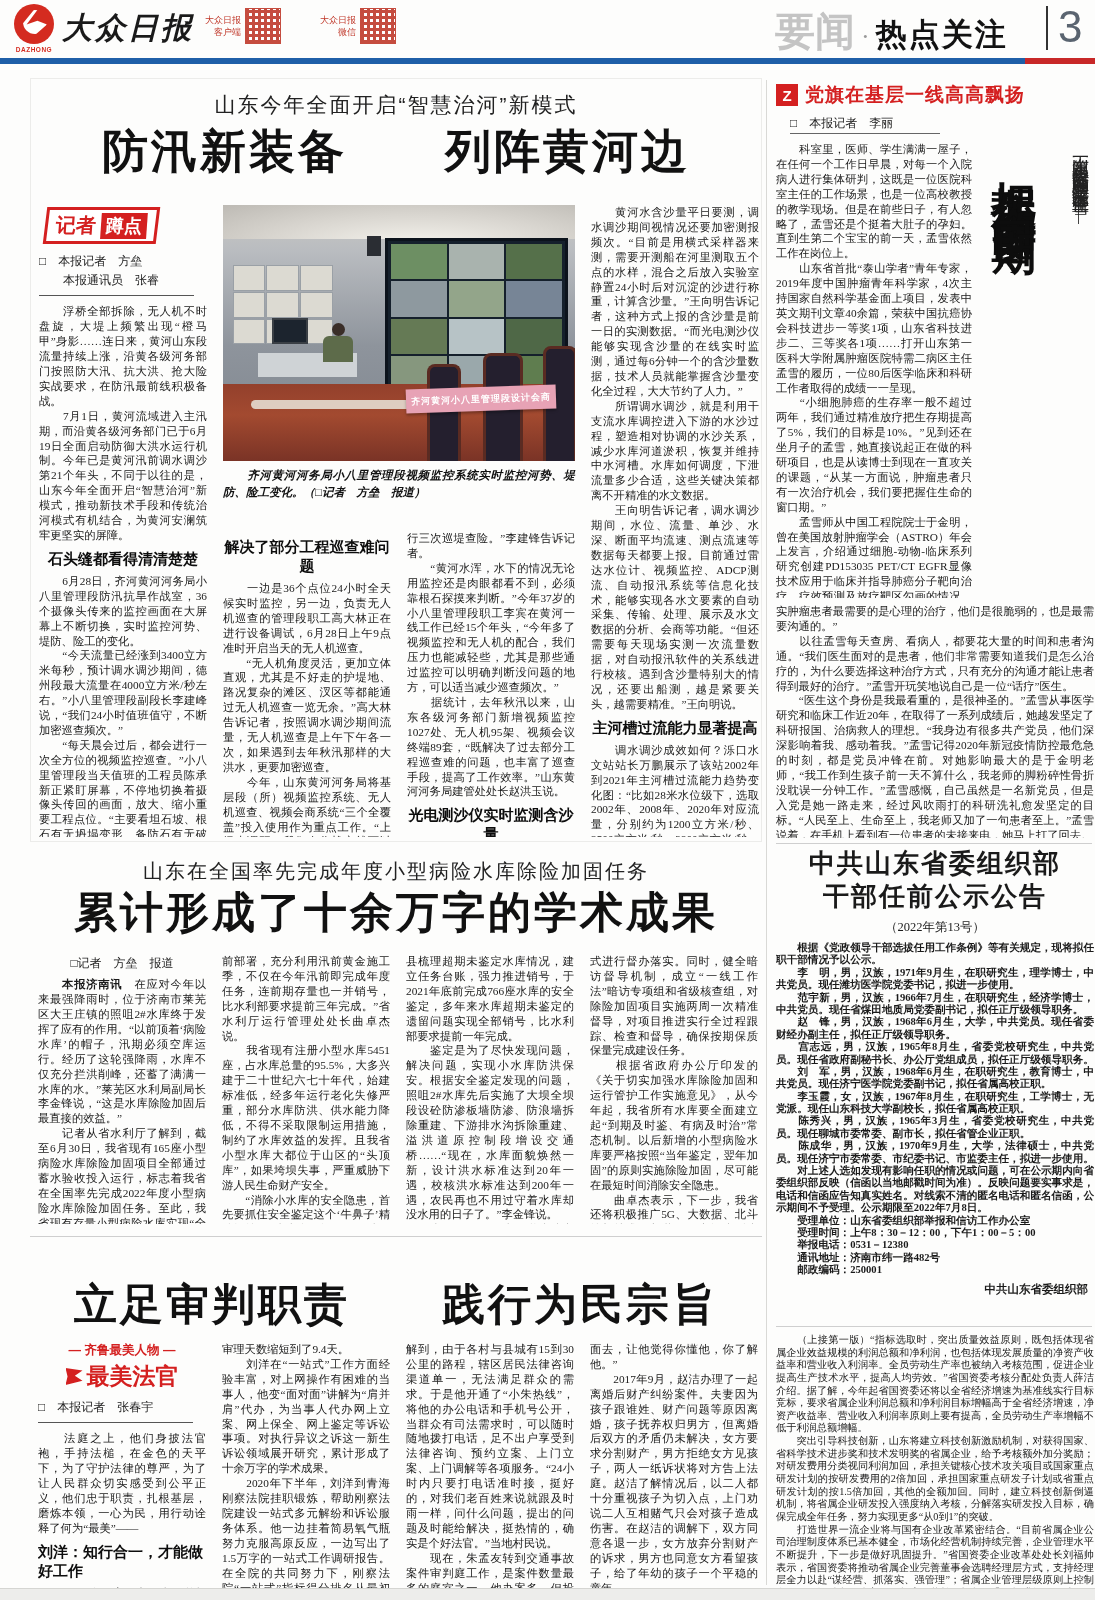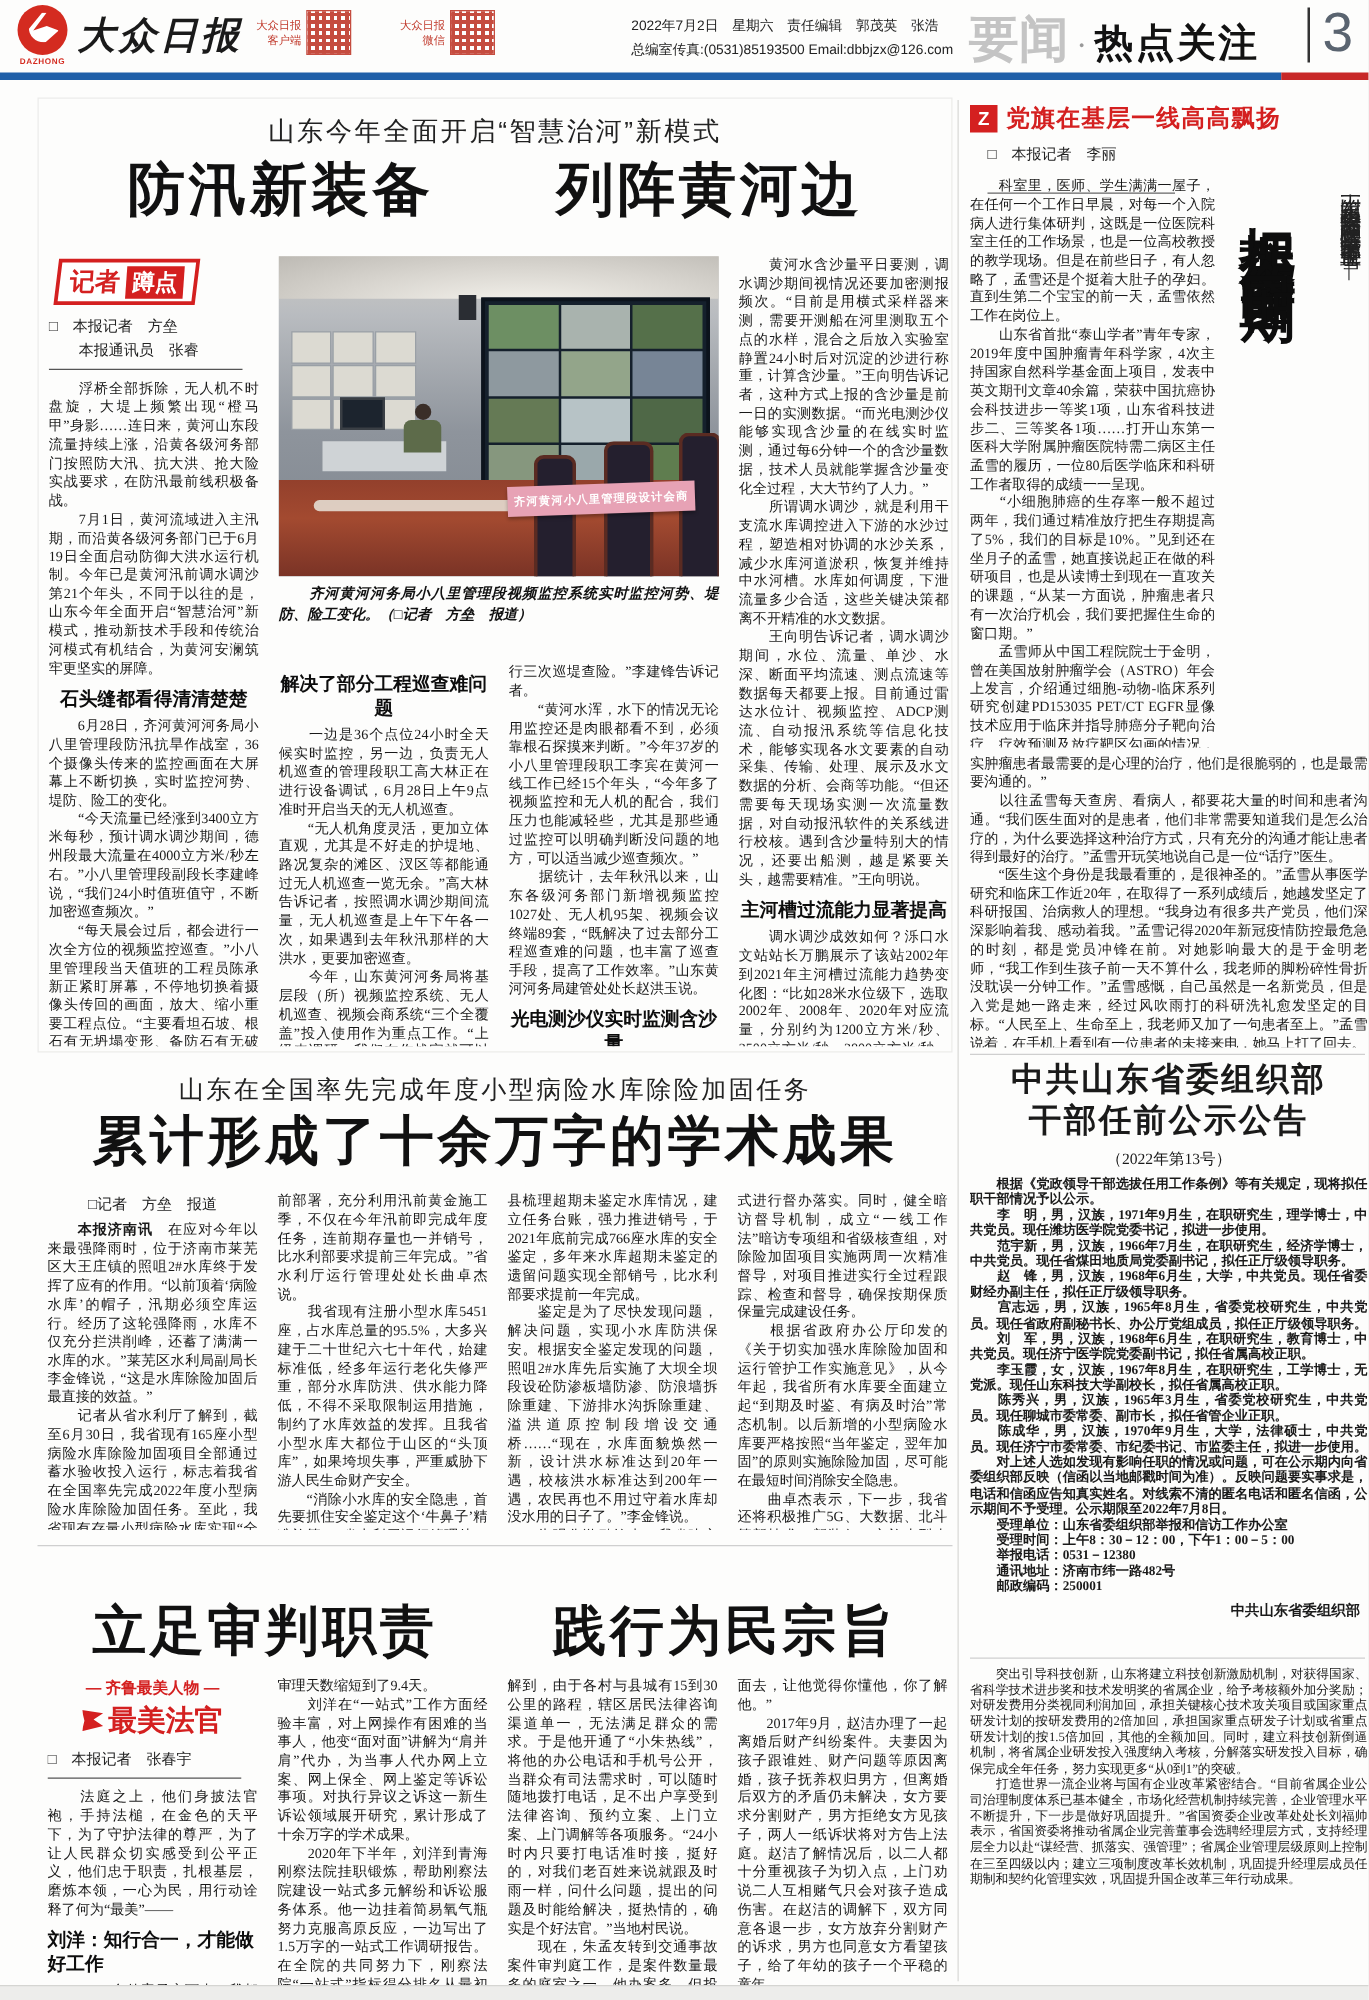--- a/index.html
+++ b/index.html
@@ -113,21 +113,21 @@
                   clip-path:polygon(0 0,100% 15%,55% 45%,100% 75%,0 100%,12% 50%); }
   .a4 .subhead { text-align:left; }
 
   
   .vrule { position:absolute; left:766px; top:80px; width:1px; height:1505px; background:#d9d9d6; }
   .a3 { position:absolute; left:776px; top:80px; width:318px; height:760px; }
   .flagrow { position:absolute; left:0; top:2px; display:flex; align-items:center; gap:7px; }
   .party-icon { width:22px; height:22px; background:#d42020; color:#fff; font-weight:900; font-size:15px;
                 display:flex; align-items:center; justify-content:center; font-family:"Liberation Sans",sans-serif; }
   .flag-title { color:#d42020; font-weight:900; font-size:19px; letter-spacing:1px; font-family:"Liberation Sans",sans-serif; }
-  .a3-byline { position:absolute; left:14px; top:34px; font-size:12px; border-bottom:1px solid #666; padding-bottom:21px; width:150px; }
+  .a3-byline { position:absolute; left:14px; top:34px; font-size:12px; border-bottom:1px solid #666; padding-bottom:0; width:150px; }
   .a3-coltop { position:absolute; left:0; top:62px; width:196px; height:456px; overflow:hidden; }
   .vhead { position:absolute; left:188px; top:66px; width:80px; height:486px; writing-mode:vertical-rl;
            font-family:"Liberation Sans",sans-serif; font-weight:900; font-size:45px; letter-spacing:6px; color:#0d0d0d; }
   .vkicker { position:absolute; left:280px; top:62px; width:36px; height:500px; writing-mode:vertical-rl;
              font-size:17px; letter-spacing:2px; color:#222; }
   .a3-bottom { position:absolute; left:0; top:524px; width:318px; height:234px; overflow:hidden; }
 
   
   .ann { position:absolute; left:776px; top:848px; width:318px; height:472px; overflow:hidden; }
   .ann-t { text-align:center; font-weight:bold; font-size:26px; letter-spacing:2px; line-height:1.25; }
@@ -159,22 +159,20 @@
     <div class="qr-group" style="left:205px;">
       <div class="qr-label">大众日报
 客户端</div>
       <div class="qr-box"></div>
     </div>
     <div class="qr-group" style="left:320px;">
       <div class="qr-label">大众日报
 微信</div>
       <div class="qr-box"></div>
     </div>
-    <div class="dateline">2022年7月2日　星期六　责任编辑　郭茂英　张浩
-总编室传真:(0531)85193500 Email:dbbjzx@126.com</div>
     <div class="section-title">
       <span class="sec-light">要闻</span>
       <span class="sec-dot">·</span>
       <span class="sec-bold">热点关注</span>
     </div>
     <div class="vbar"></div>
     <div class="pagenum">3</div>
   </div>
   <div class="blue-rule"></div>
   <div class="red-rule"></div>
@@ -373,18 +371,19 @@
     </div>
     <div class="ann-sign">
       <div>中共山东省委组织部</div>
 
     </div>
   </div>
 
   <div class="rule-h" style="left:776px; top:1326px; width:316px;"></div>
 
   <div class="a5">
+    <div class="bodytext">　　（上接第一版）“指标选取时，突出质量效益原则，既包括体现省属企业效益规模的利润总额和净利润，也包括体现发展质量的净资产收益率和营业收入利润率。全员劳动生产率也被纳入考核范围，促进企业提高生产技术水平，提高人均劳效。”省国资委考核分配处负责人薛洁介绍。据了解，今年起省国资委还将以全省经济增速为基准线实行目标竞标，要求省属企业利润总额和净利润目标增幅高于全省经济增速，净资产收益率、营业收入利润率原则上要有提高，全员劳动生产率增幅不低于利润总额增幅。</div>
     <div class="bodytext">　　突出引导科技创新，山东将建立科技创新激励机制，对获得国家、省科学技术进步奖和技术发明奖的省属企业，给予考核额外加分奖励；对研发费用分类视同利润加回，承担关键核心技术攻关项目或国家重点研发计划的按研发费用的2倍加回，承担国家重点研发子计划或省重点研发计划的按1.5倍加回，其他的全额加回。同时，建立科技创新倒逼机制，将省属企业研发投入强度纳入考核，分解落实研发投入目标，确保完成全年任务，努力实现更多“从0到1”的突破。</div>
     <div class="bodytext">　　打造世界一流企业将与国有企业改革紧密结合。“目前省属企业公司治理制度体系已基本健全，市场化经营机制持续完善，企业管理水平不断提升，下一步是做好巩固提升。”省国资委企业改革处处长刘福帅表示，省国资委将推动省属企业完善董事会选聘经理层方式，支持经理层全力以赴“谋经营、抓落实、强管理”；省属企业管理层级原则上控制在三至四级以内；建立三项制度改革长效机制，巩固提升经理层成员任期制和契约化管理实效，巩固提升国企改革三年行动成果。</div>
   </div>
 
   <div class="footer-strip"></div>
 </div>
 
 </body></html>

